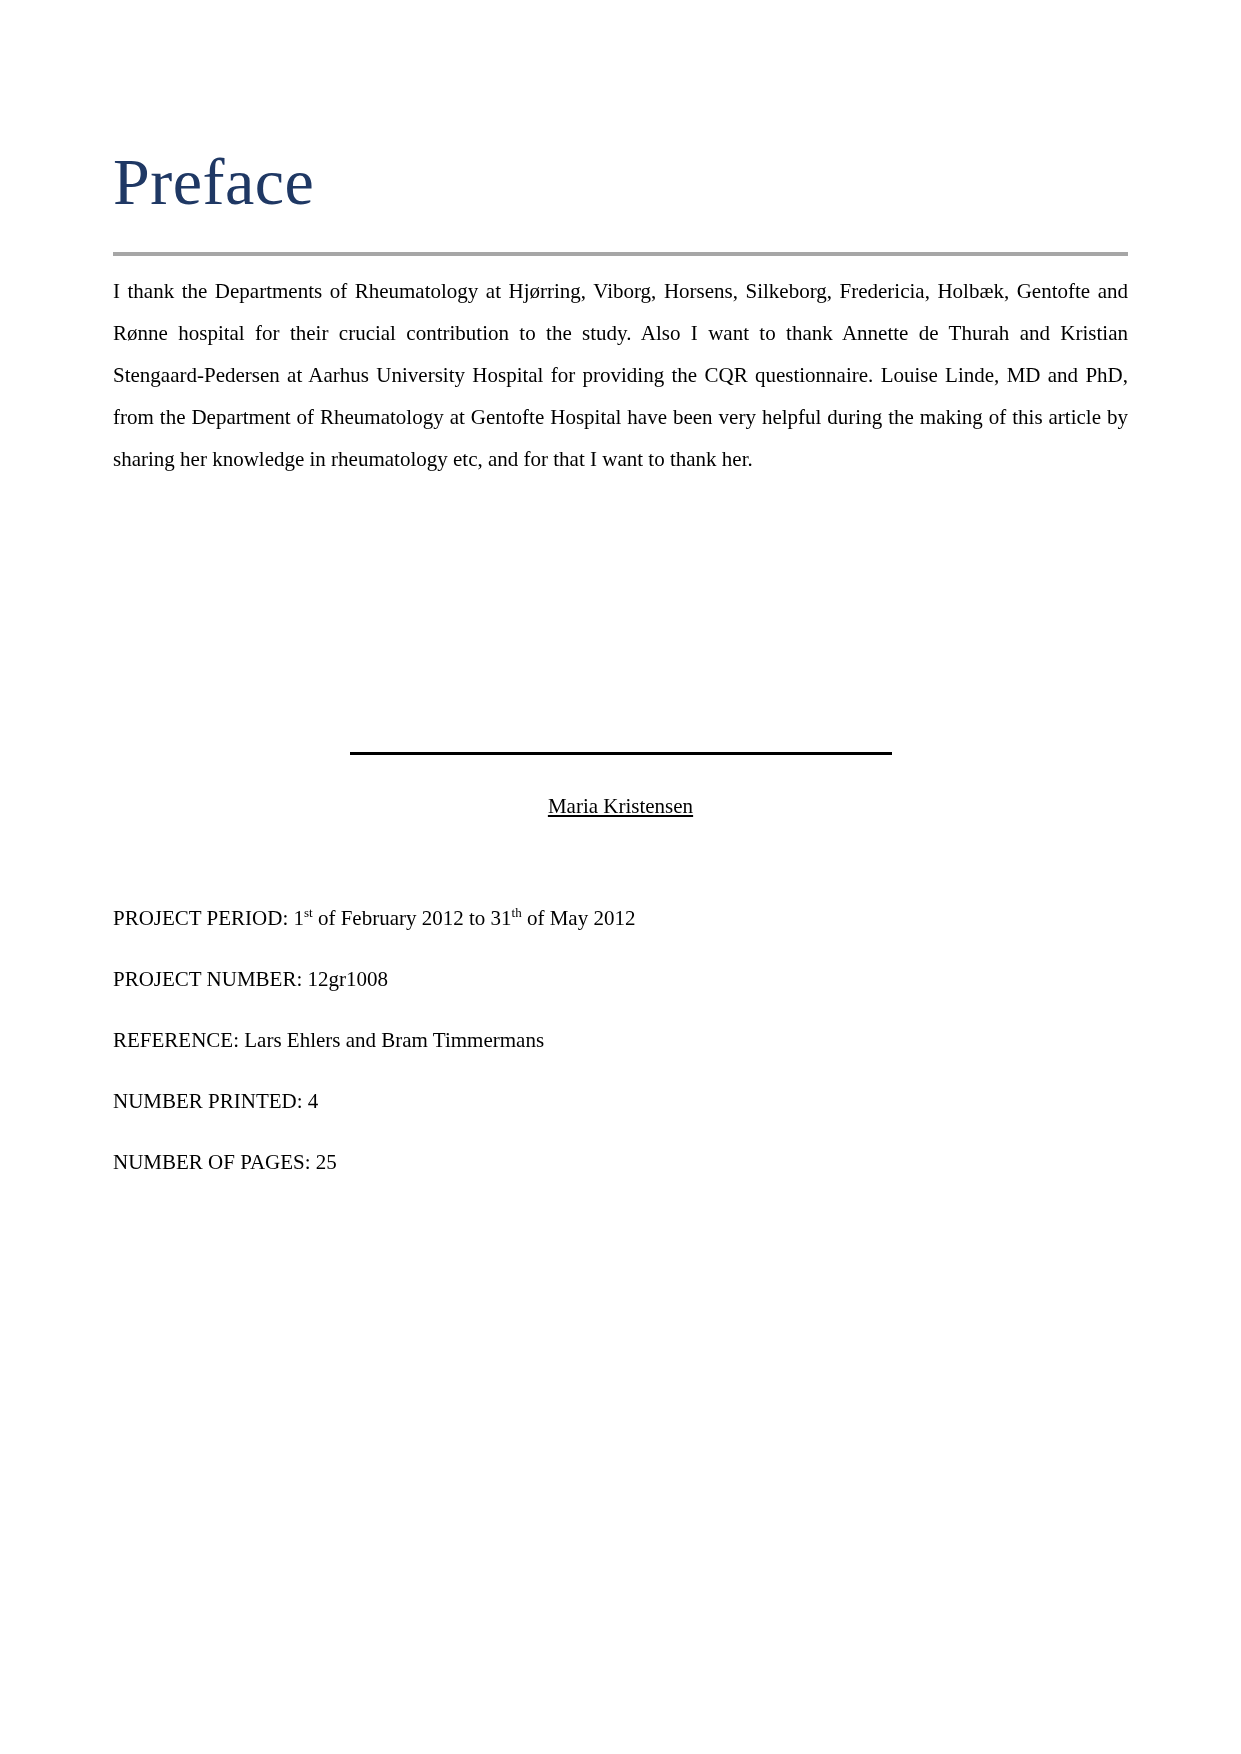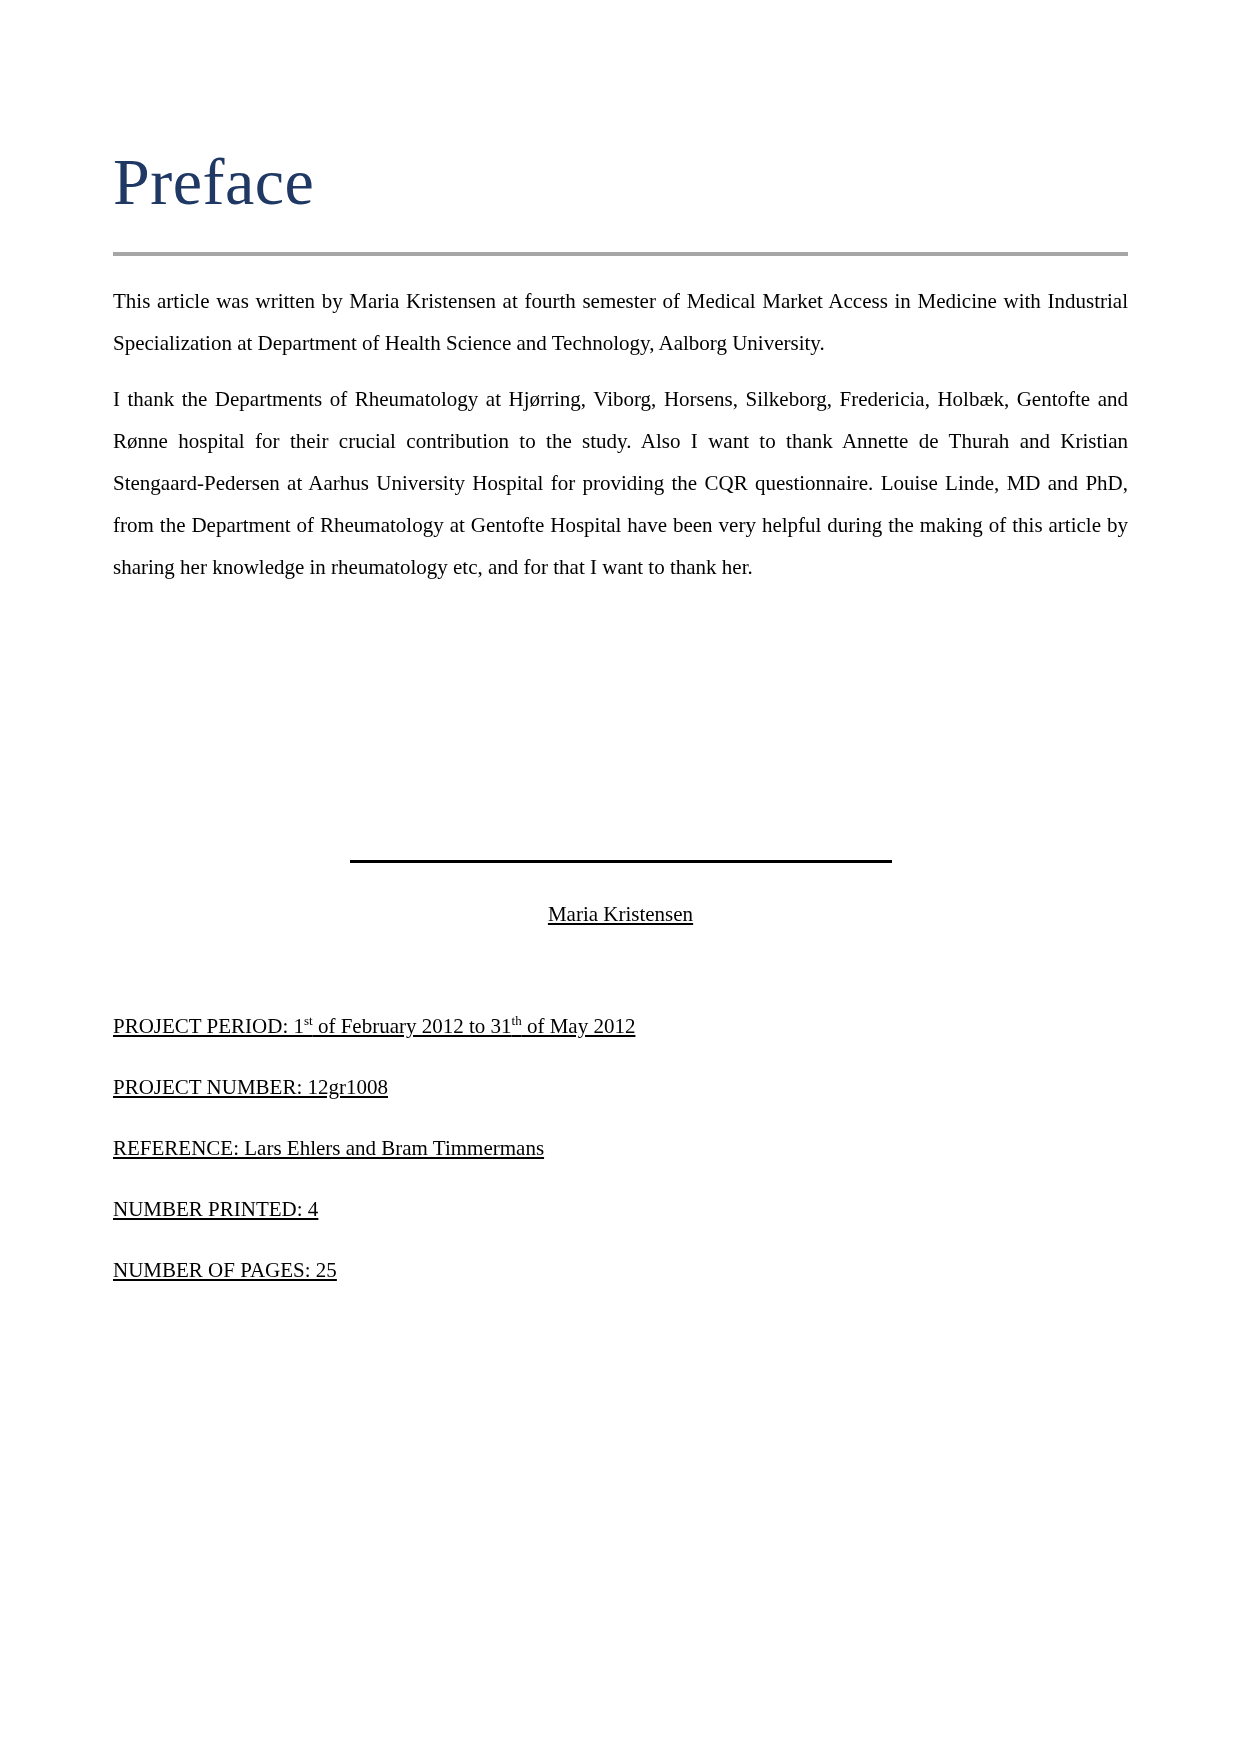--- a/index.html
+++ b/index.html
@@ -54,21 +54,20 @@
     line-height: 42px;
     margin-top: 30px;
   }
   .details {
     margin-top: 70px;
     font-size: 21px;
   }
   .details p {
     margin: 0 0 19px 0;
     line-height: 42px;
-    text-decoration: underline;
   }
   sup {
     font-size: 13px;
     line-height: 0;
     vertical-align: super;
   }
   .footer-notice {
     position: absolute;
     top: 1476px;
     left: 125px;
@@ -82,21 +81,20 @@
 </head>
 <body>
 
 <div class="page">
   <div class="content">
 
     <h1 class="doc-title">Preface</h1>
 
     <div class="title-rule"></div>
 
-    <p class="para">This article was written by Maria Kristensen at fourth semester of Medical Market Access in Medicine with Industrial Specialization at Department of Health Science and Technology, Aalborg University.</p>
 
     <p class="para second">I thank the Departments of Rheumatology at Hjørring, Viborg, Horsens, Silkeborg, Fredericia, Holbæk, Gentofte and Rønne hospital for their crucial contribution to the study. Also I want to thank Annette de Thurah and Kristian Stengaard-Pedersen at Aarhus University Hospital for providing the CQR questionnaire. Louise Linde, MD and PhD, from the Department of Rheumatology at Gentofte Hospital have been very helpful during the making of this article by sharing her knowledge in rheumatology etc, and for that I want to thank her.</p>
 
     <div class="sig-block">
       <div class="sig-line"></div>
       <div class="sig-name">Maria Kristensen</div>
     </div>
 
     <div class="details">
       <p><span>PROJECT PERIOD: 1</span><sup>st</sup><span> of February 2012 to 31</span><sup>th</sup><span> of May 2012</span></p>

